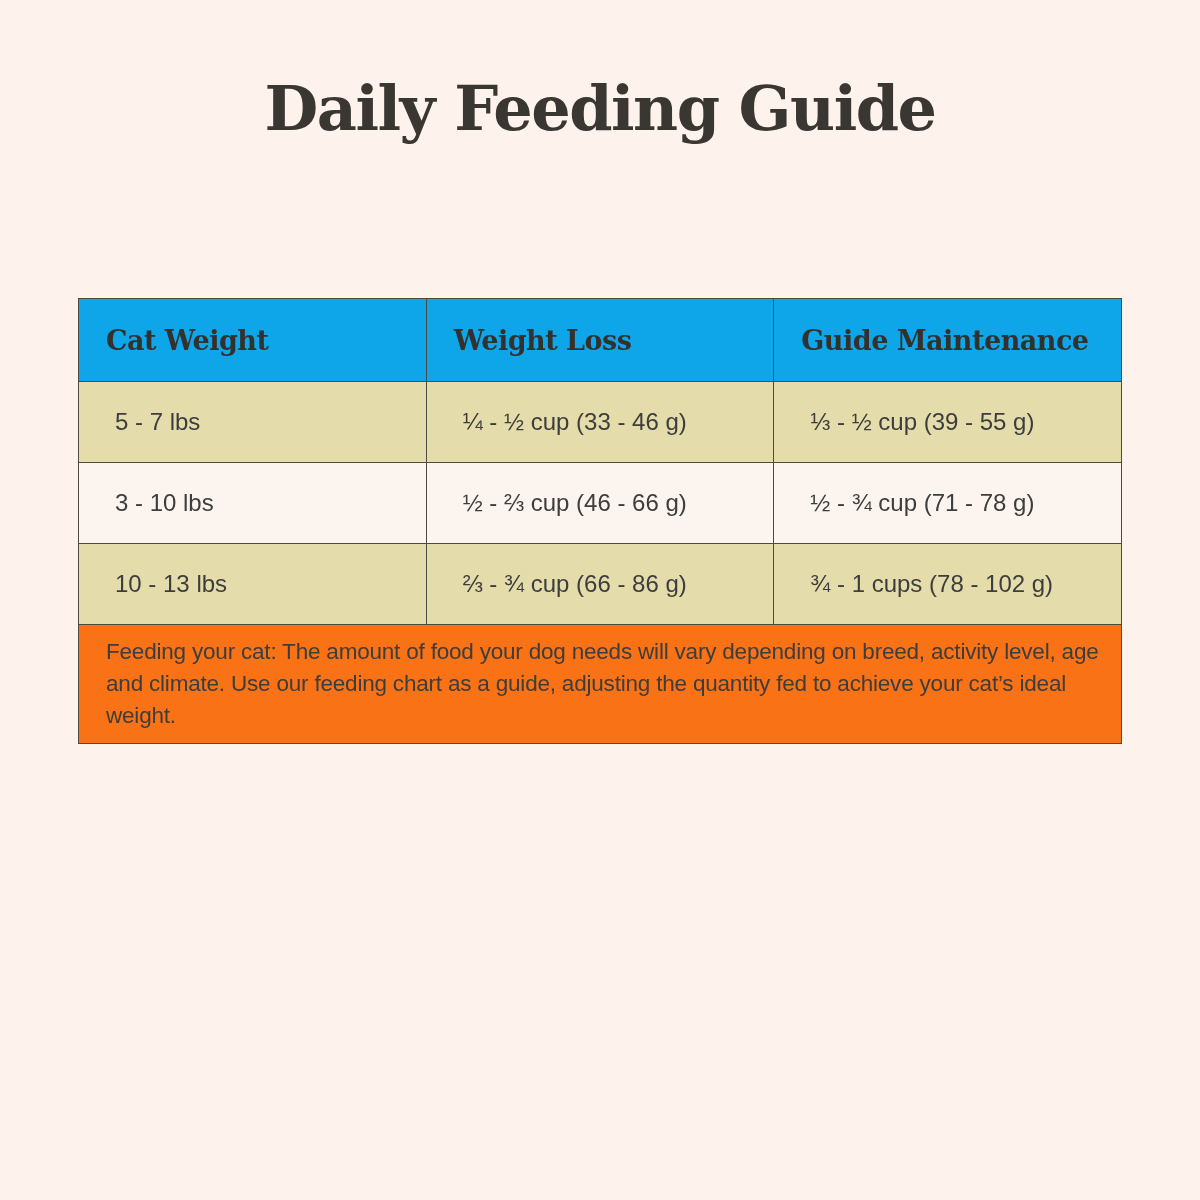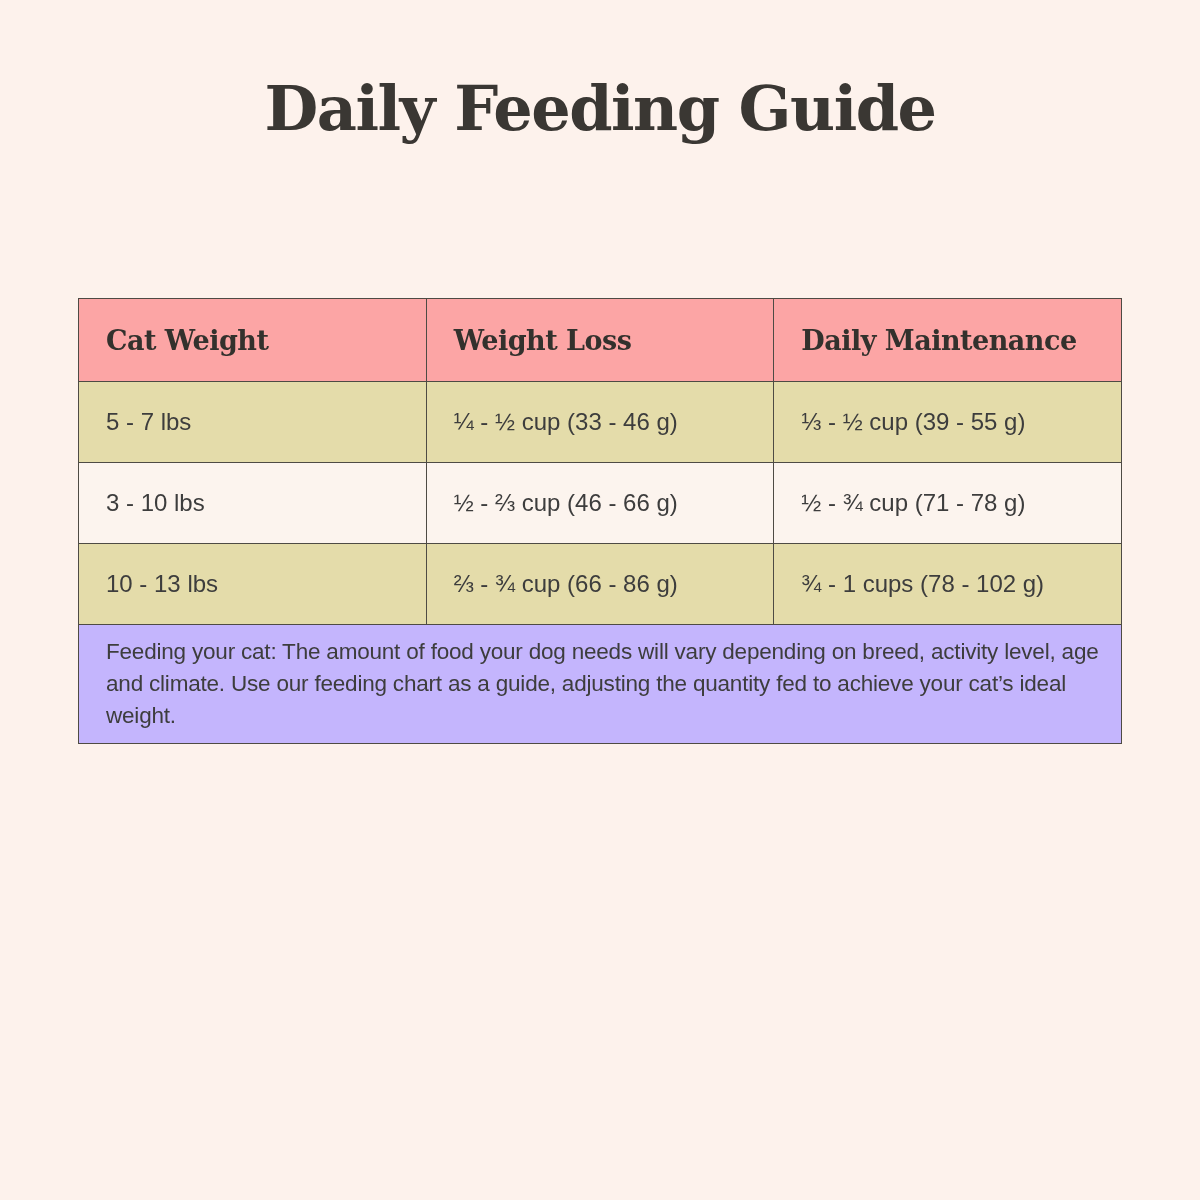--- a/index.html
+++ b/index.html
@@ -38,63 +38,63 @@
     width: 1044px;
     border-collapse: collapse;
     table-layout: fixed;
   }
   .feeding-table th,
   .feeding-table td {
     border: 1.5px solid #4e4b44;
   }
   .feeding-table th {
     height: 82px;
-    background: #fca5a5;
+    background: #0ea5e9;
     font-family: "DejaVu Serif", serif;
     font-weight: 700;
     font-size: 27px;
     letter-spacing: -0.5px;
     color: #33312d;
     text-align: left;
     vertical-align: middle;
     padding: 0 8px 0 27px;
   }
   .feeding-table td.data-cell {
     height: 80px;
     font-size: 24px;
     color: #3d3d3d;
     vertical-align: middle;
-    padding: 0 8px 0 27px;
+    padding: 0 8px 0 36px;
     white-space: nowrap;
   }
   tr.row-khaki td { background: #e4dcaa; }
   tr.row-cream td { background: #fcf4ee; }
   td.note-cell {
-    background: #c4b5fd;
+    background: #f97316;
     font-size: 22.5px;
     line-height: 32px;
     letter-spacing: -0.2px;
     color: #3d3d3d;
     padding: 11px 20px 11px 27px;
     vertical-align: top;
   }
 </style>
 </head>
 <body>
 
 <div class="canvas">
 
   <h1 class="page-title">Daily Feeding Guide</h1>
 
   <table class="feeding-table">
     <thead>
       <tr>
         <th>Cat Weight</th>
         <th>Weight Loss</th>
-        <th>Daily Maintenance</th>
+        <th>Guide Maintenance</th>
       </tr>
     </thead>
     <tbody>
       <tr class="row-khaki">
         <td class="data-cell">5 - 7 lbs</td>
         <td class="data-cell">¼ - ½ cup (33 - 46 g)</td>
         <td class="data-cell">⅓ - ½ cup (39 - 55 g)</td>
       </tr>
       <tr class="row-cream">
         <td class="data-cell">3 - 10 lbs</td>

